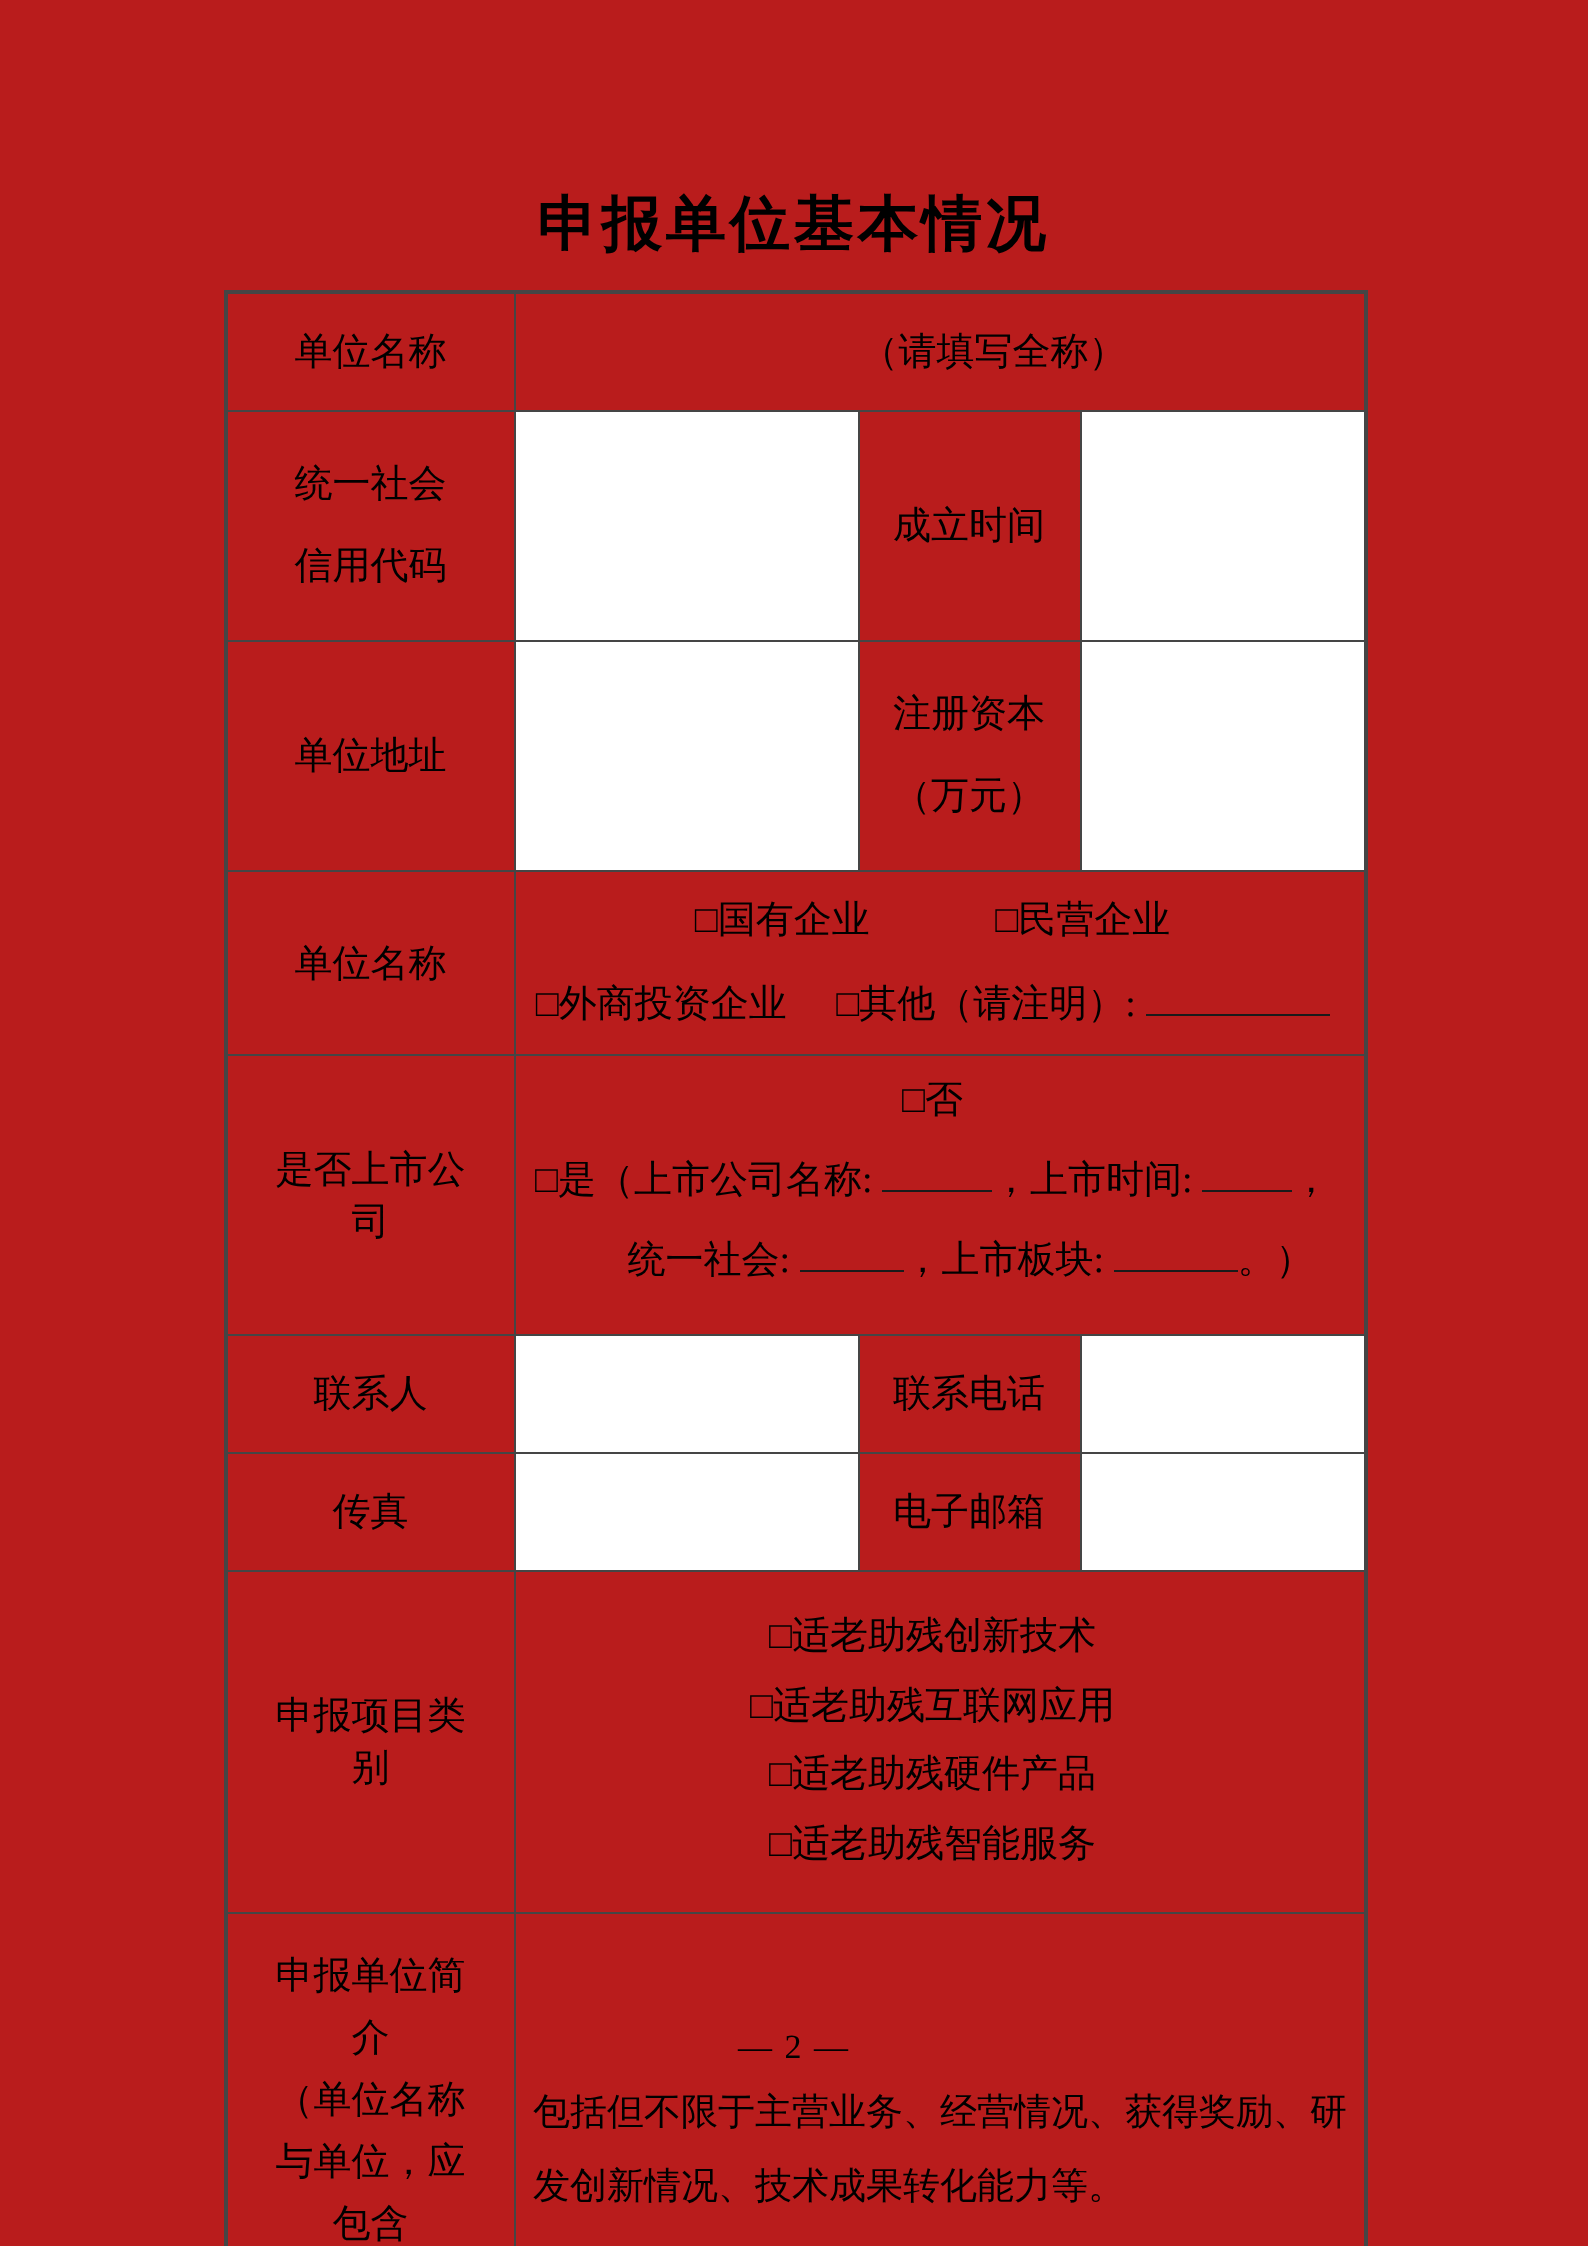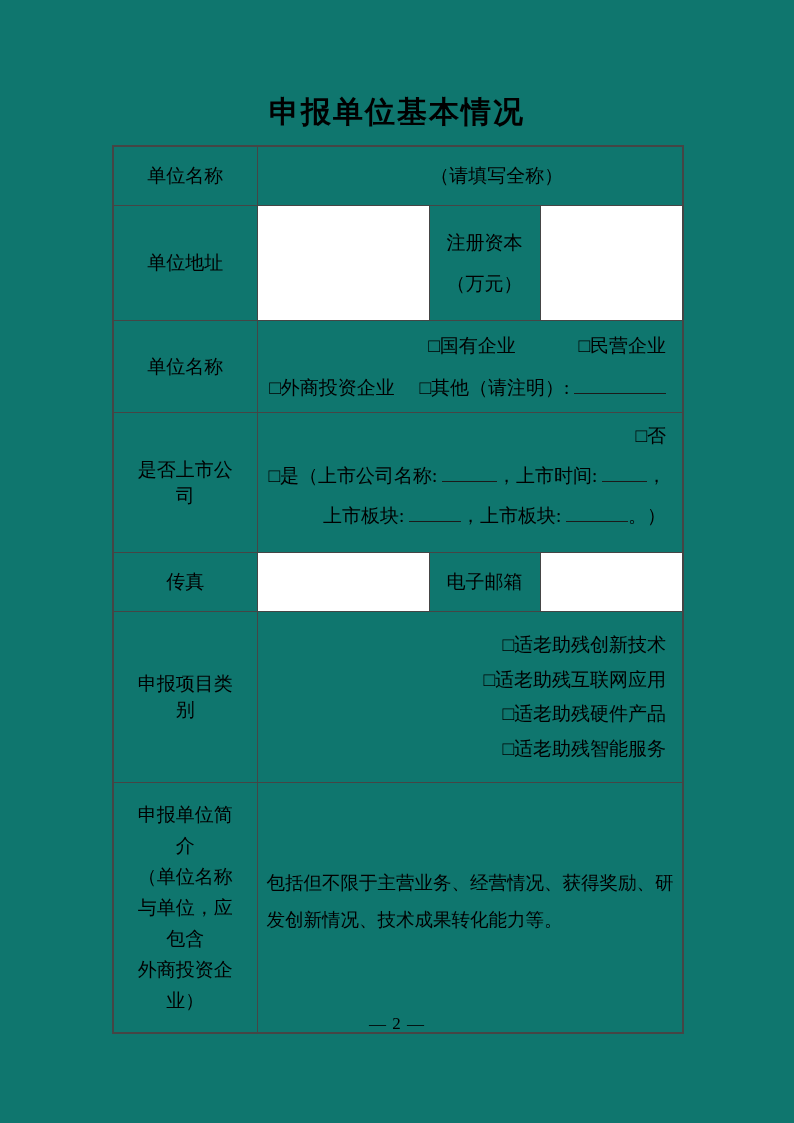--- a/index.html
+++ b/index.html
@@ -1,42 +1,42 @@
 <!DOCTYPE html>
 <html><head>
 <meta charset="utf-8">
 <style>
   html,body { margin:0; padding:0; background:#fff; }
   body {
     width:794px; height:1123px;
     font-family:"Liberation Serif","DejaVu Serif",serif;
     color:#000;
   }
-  .page { position:relative; width:794px; height:1123px; background:#0f766e; overflow:hidden; }
+  .page { position:relative; width:794px; height:1123px; background:#b91c1c; overflow:hidden; }
 
   .doc-title {
     position:absolute; top:92px; left:0; width:794px;
     text-align:center; font-size:30px; font-weight:bold; letter-spacing:2px;
   }
 
   table.form-table {
     position:absolute; left:112px; top:145px;
     width:570px; border-collapse:collapse; table-layout:fixed;
     border:2px solid #454545;
   }
   td {
     border:1.5px solid #454545;
     padding:16px; font-size:19px; vertical-align:middle;
     overflow:hidden;
   }
   .c { text-align:center; }
   .lh41 div { line-height:41px; }
   .fill { background:#fff; }
 
-  .check-cell { text-align:right; padding-left:9px;margin-top:24px; }
+  .check-cell { text-align:center; padding-left:9px;margin-top:24px; }
   .nature-cell div { line-height:42px; }
   .nature-cell { padding-top:2px; padding-bottom:2px; }
   .listed-cell div { line-height:40px; }
   .listed-cell { padding-top:3px; }
   .cat-cell div { line-height:34.5px; }
   .intro-label div { line-height:31px; }
   .intro-cell {
     text-align:left; padding:0 2px 12px 9px;
     font-size:18.5px; line-height:37px;
   }
@@ -69,20 +69,29 @@
         <col style="width:111px">
         <col style="width:143px">
     </colgroup>
 
     <tbody>
         <tr style="height:47px">
       <td class="c">单位名称</td>
       <td class="c row1-val" colspan="3">（请填写全称）</td>
     </tr>
 
+    <tr style="height:85px">
+      <td class="c lh41">
+        <div>统一社会</div>
+        <div>信用代码</div>
+      </td>
+      <td class="fill"></td>
+      <td class="c">成立时间</td>
+      <td class="fill"></td>
+    </tr>
 
     <tr style="height:88px">
       <td class="c">单位地址</td>
       <td class="fill"></td>
       <td class="c lh41">
         <div>注册资本</div>
         <div>（万元）</div>
       </td>
       <td class="fill"></td>
     </tr>
@@ -99,24 +108,30 @@
           <span class="opt-other"><span class="cb">□</span><span>其他（请注明）: </span><span class="u w92"></span></span>
         </div>
       </td>
     </tr>
 
     <tr style="height:125px">
       <td class="c">是否上市公司</td>
       <td class="check-cell listed-cell" colspan="3">
         <div><span class="cb">□</span><span>否</span></div>
         <div><span class="cb">□</span><span>是（上市公司名称: </span><span class="u w55"></span><span>，上市时间: </span><span class="u w45"></span><span>，</span></div>
-        <div class="indent38"><span>上市板块: </span><span class="u w52"></span><span>，上市板块: </span><span class="u w62"></span><span>。）</span></div>
+        <div class="indent38"><span>统一社会: </span><span class="u w52"></span><span>，上市板块: </span><span class="u w62"></span><span>。）</span></div>
       </td>
     </tr>
 
+    <tr style="height:48px">
+      <td class="c">联系人</td>
+      <td class="fill"></td>
+      <td class="c">联系电话</td>
+      <td class="fill"></td>
+    </tr>
 
     <tr style="height:48px">
       <td class="c">传真</td>
       <td class="fill"></td>
       <td class="c">电子邮箱</td>
       <td class="fill"></td>
     </tr>
 
     <tr style="height:140px">
       <td class="c">申报项目类别</td>

